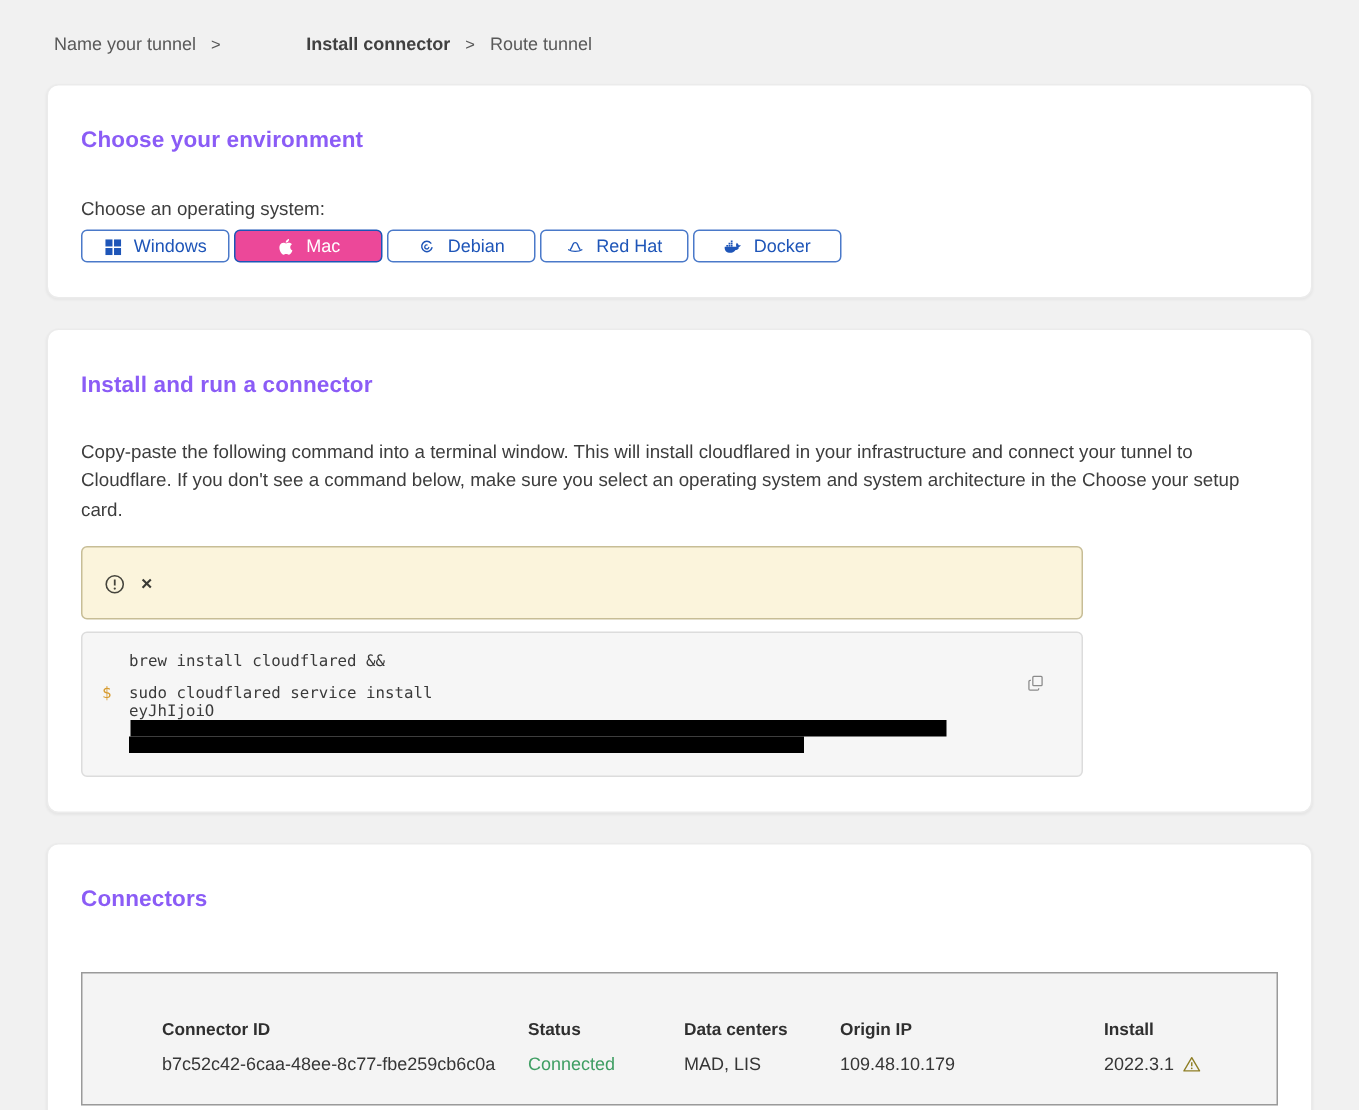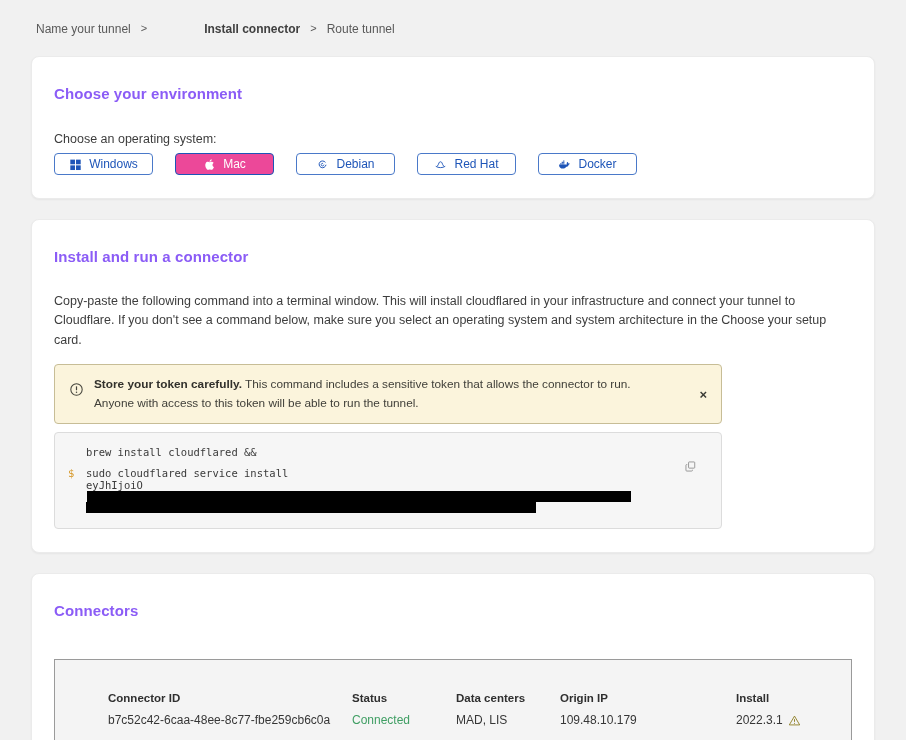--- a/index.html
+++ b/index.html
@@ -6,40 +6,40 @@
   html, body {
     width: 906px; height: 740px;
     background: #f1f1f1;
     font-family: "Liberation Sans", sans-serif;
     color: #363636;
     overflow: hidden;
   }
   .page { padding: 22px 31px 0 31px; }
 
   
-  .breadcrumb { display: flex; align-items: flex-start; gap: 10px; padding-left: 5px; font-size: 12px; color: #595959; }
+  .breadcrumb { display: flex; align-items: flex-end; gap: 10px; padding-left: 5px; font-size: 12px; color: #595959; }
   .breadcrumb .crumb { color: #595959; }
   .breadcrumb .crumb.active { color: #404040; font-weight: bold; margin-left: 47px; }
   .breadcrumb .sep { color: #595959; font-size: 11px; }
 
   
   .card {
     background: #ffffff;
     border: 1px solid #ebebeb;
     border-radius: 8px;
     box-shadow: 0 1px 2px rgba(0,0,0,0.05);
     padding: 28px 22px 23px 22px;
     margin-top: 20px;
   }
   .card:first-of-type { margin-top: 28px; }
   .card h2 { font-size: 15px; font-weight: bold; color: #8b5cf6; letter-spacing: .1px; }
 
   
   .os-label { margin-top: 30px; font-size: 12.5px; color: #3d3d3d; }
-  .os-row { display: flex; gap: 22px; margin-top: 7px; }
+  .os-row { display: flex; gap: 3px; margin-top: 7px; }
   .os-btn {
     width: 99px; height: 22px;
     display: flex; align-items: center; justify-content: center; gap: 7px;
     background: #ffffff;
     border: 1px solid #4a79c9;
     border-radius: 4px;
     color: #1e55b8;
     font-size: 12px;
     font-family: "Liberation Sans", sans-serif;
     cursor: pointer;
@@ -186,21 +186,20 @@
     <p class="desc">Copy-paste the following command into a terminal window. This will install cloudflared in your infrastructure and connect your tunnel to Cloudflare. If you don't see a command below, make sure you select an operating system and system architecture in the Choose your setup card.</p>
 
     <div class="warning-banner">
       <span class="w-icon">
         <svg viewBox="0 0 20 20" width="15" height="15" fill="none" stroke="currentColor">
             <circle cx="10" cy="10" r="7.6" stroke-width="1.4"></circle>
             <line x1="10" y1="5.8" x2="10" y2="11" stroke-width="1.6"></line>
             <circle cx="10" cy="13.8" r="1" fill="currentColor" stroke="none"></circle>
           </svg>
       </span>
-      <span class="w-text"><b>Store your token carefully.</b><span> This command includes a sensitive token that allows the connector to run. Anyone with access to this token will be able to run the tunnel.</span></span>
       <button class="w-close">×</button>
     </div>
 
     <div class="code-block">
       <div class="code-line code-cmd1">
         <span class="code-gutter"></span>
         <span>brew install cloudflared &amp;&amp;</span>
       </div>
       <div class="code-line">
         <span class="code-gutter">$</span>

